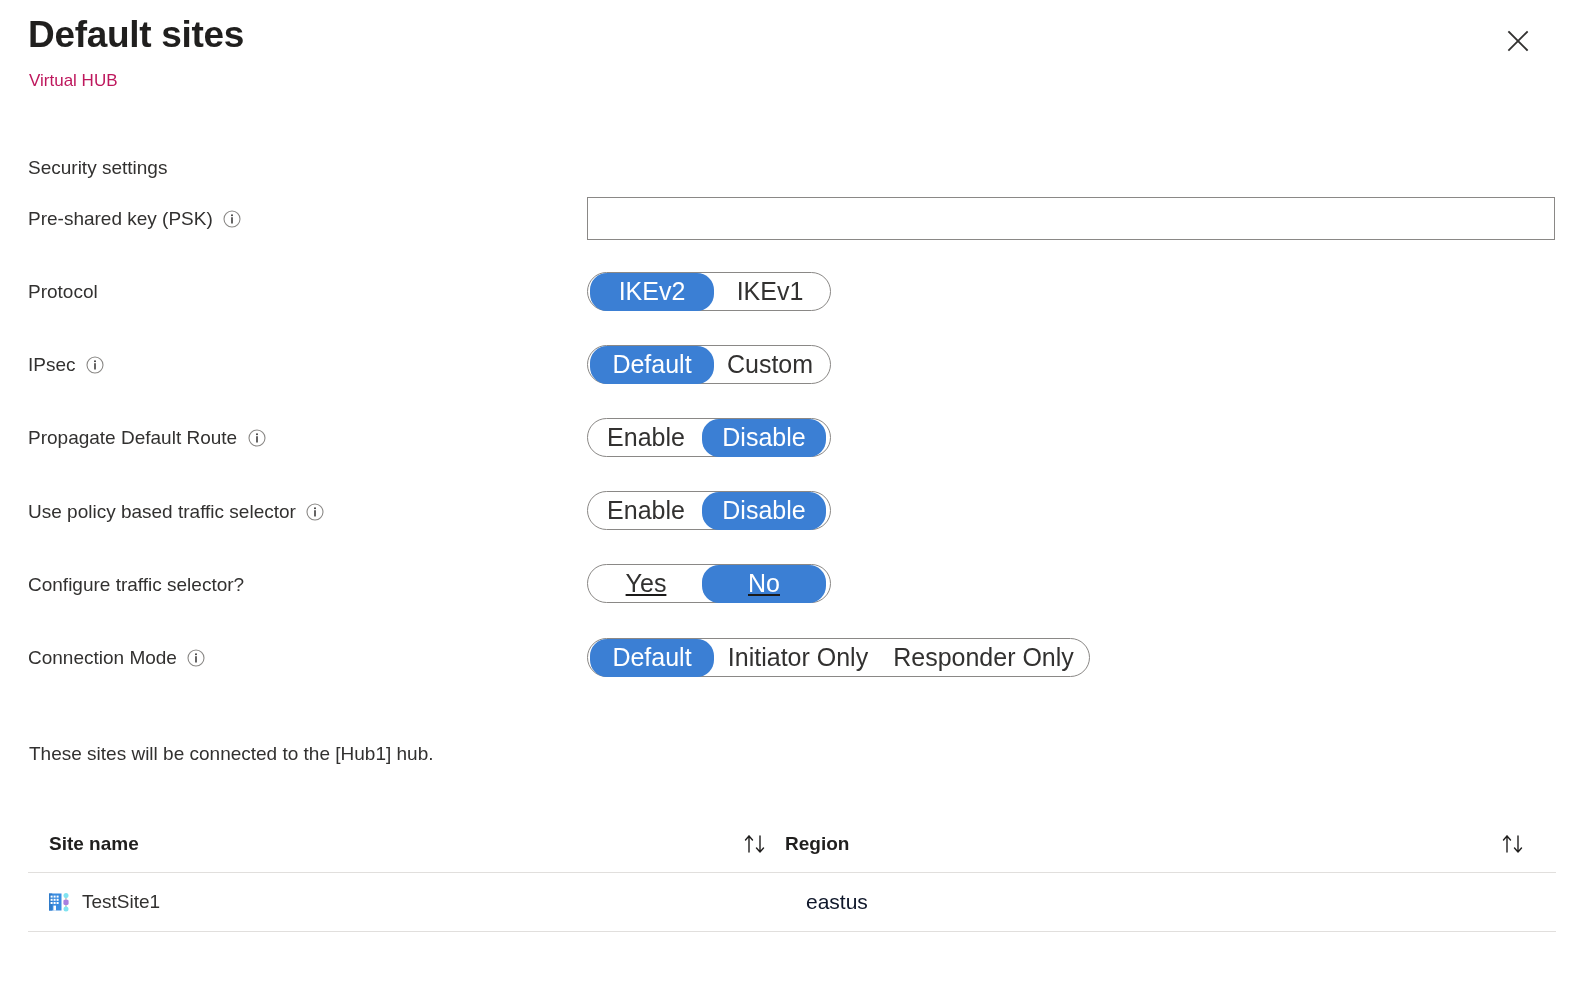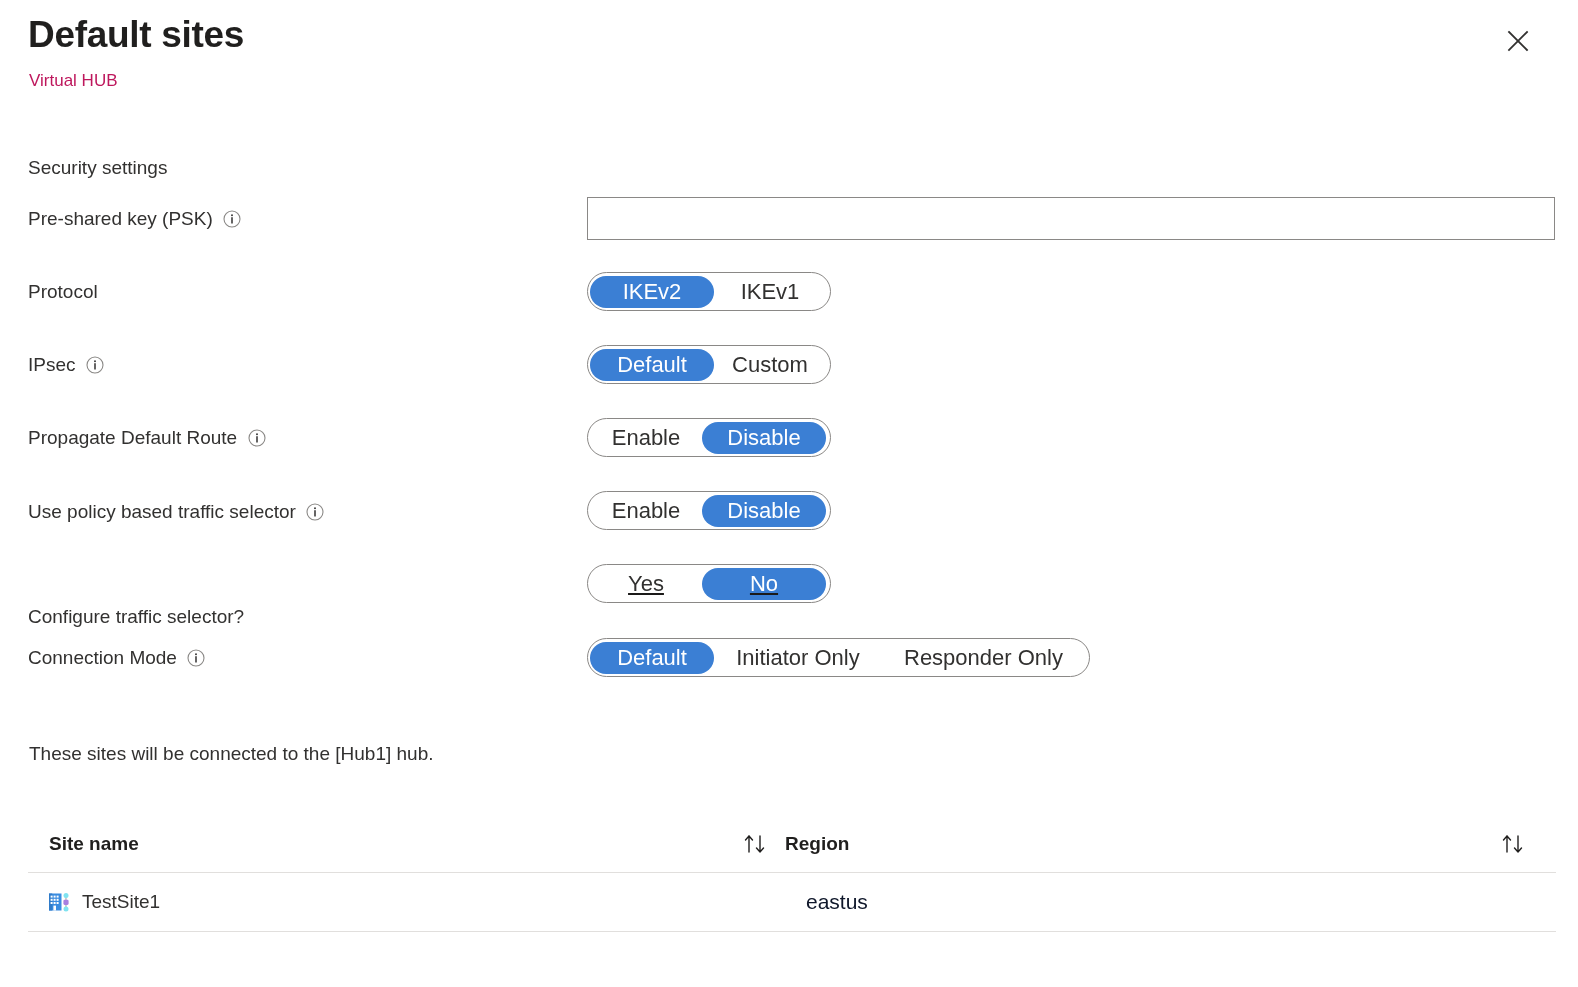--- a/index.html
+++ b/index.html
@@ -116,26 +116,26 @@
     height: 39px;
     display: inline-flex;
     align-items: center;
     border: 1px solid #8a8886;
     border-radius: 21px;
     background: #ffffff;
     padding: 2px;
     white-space: nowrap;
   }
   .pill {
-    height: 32px;
+    height: 38px;
     border-radius: 17px;
     display: inline-flex;
     align-items: center;
     justify-content: center;
-    font-size: 22px;
+    font-size: 25px;
     font-weight: 400;
     color: #323130;
     background: transparent;
     cursor: pointer;
     border: none;
     font-family: "Liberation Sans", sans-serif;
     padding: 0 16px;
     line-height: 1;
     white-space: nowrap;
   }
@@ -303,21 +303,21 @@
           <rect x="8.25" y="7.3" width="1.5" height="6.1" rx="0.2" fill="#323130"></rect>
         </svg>
       </span>
     </div>
   </div>
   <div class="pillgroup" style="left:587px; top:491px; width:244px;">
     <button class="pill" style="width:112px;">Enable</button>
     <button class="pill selected" style="width:124px;">Disable</button>
   </div>
 
-  <div class="form-row" style="top:594px;">
+  <div class="form-row" style="top:562px;">
     <div class="row-label">
       <span>Configure traffic selector?</span>
     </div>
   </div>
   <div class="pillgroup" style="left:587px; top:564px; width:244px;text-decoration:underline;">
     <button class="pill" style="width:112px;">Yes</button>
     <button class="pill selected" style="width:124px;">No</button>
   </div>
 
   <div class="form-row" style="top:635px;">

